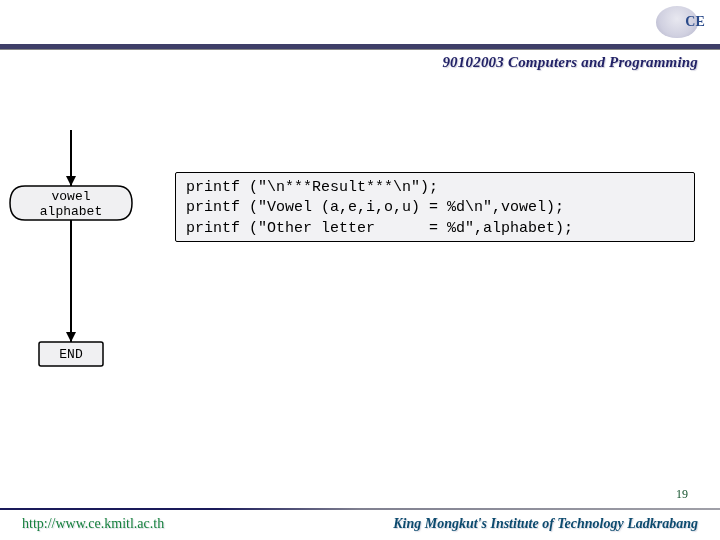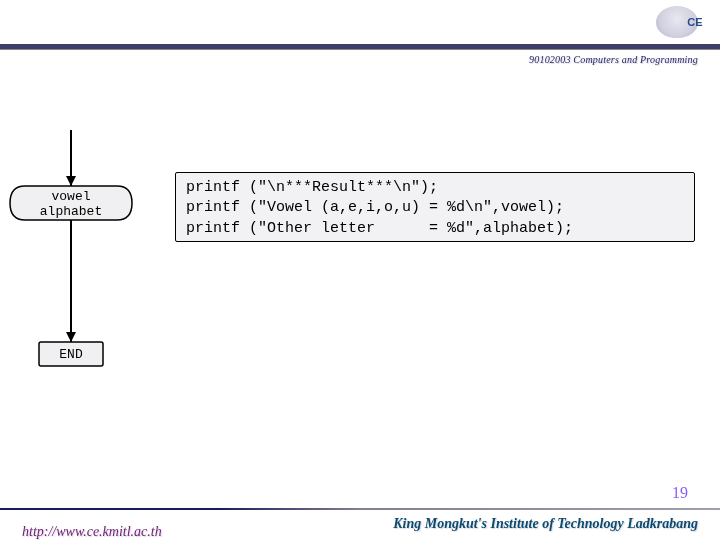--- a/index.html
+++ b/index.html
@@ -17,44 +17,44 @@
     right: 22px;
     width: 42px;
     height: 32px;
     background: radial-gradient(circle at 50% 40%, #e8e8f0 0%, #d0d0e0 60%, #b0b0c8 100%);
     border-radius: 50% 50% 48% 48%;
     display: flex;
     align-items: center;
     justify-content: center;
   }
   .logo-inner {
-    font-size: 11px;
+    font-size: 14px;
     color: #2a4a8a;
     font-weight: bold;
-    font-family: Liberation Sans, sans-serif;
+    font-family: Liberation Serif, serif;
     margin-left: 36px;
   }
   .header-line {
     position: absolute;
     top: 44px;
     left: 0;
     width: 720px;
     height: 6px;
     background: #3e3e68;
     border-bottom: 1px solid #888;
   }
   .course-title {
     position: absolute;
     top: 54px;
     right: 22px;
     color: #222266;
     font-family: "Times New Roman", serif;
     font-style: italic;
-    font-weight: normal;
-    font-size: 10px;
+    font-weight: bold;
+    font-size: 15px;
     letter-spacing: 0.2px;
     text-shadow: 1px 1px 1px rgba(180,180,200,0.6);
   }
   svg.flowchart {
     position: absolute;
     top: 130px;
     left: 6px;
     width: 170px;
     height: 260px;
   }
@@ -83,38 +83,37 @@
     font-size: 15px;
     line-height: 1.35;
     white-space: pre;
     color: #000;
   }
   .page-num {
     position: absolute;
     bottom: 38px;
     right: 32px;
     font-family: "Times New Roman", serif;
-    font-size: 16px;
-    color: #8b5cf6;
+    font-size: 12px;
+    color: #14532d;
   }
   .footer-line {
     position: absolute;
     bottom: 30px;
     left: 0;
     width: 720px;
     height: 2px;
     background: linear-gradient(to right, #1a1a5a 0%, #1a1a5a 30%, #808090 50%, #a0a0a8 100%);
   }
   .footer-left {
     position: absolute;
-    bottom: 0;
+    bottom: 8px;
     left: 22px;
-    color: #701a75;
+    color: #15803d;
     font-family: "Times New Roman", serif;
-    font-style: italic;
     font-size: 14px;
     text-shadow: 1px 1px 1px rgba(180,180,200,0.5);
   }
   .footer-right {
     position: absolute;
     bottom: 8px;
     right: 22px;
     color: #0c4a6e;
     font-family: "Times New Roman", serif;
     font-style: italic;

